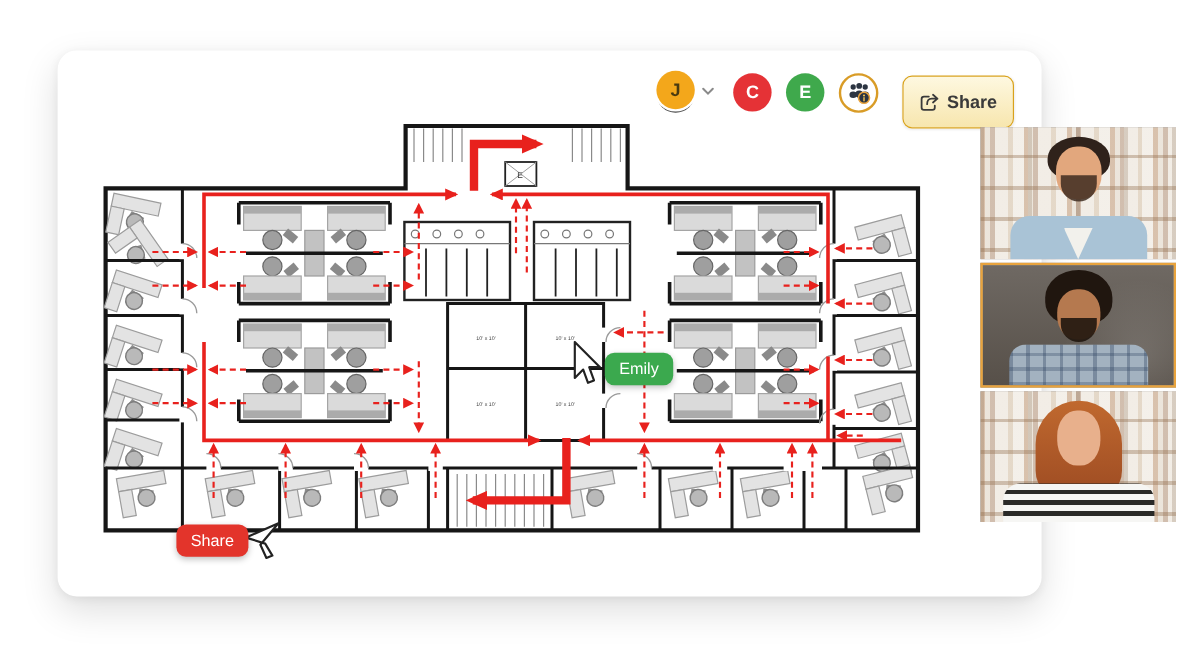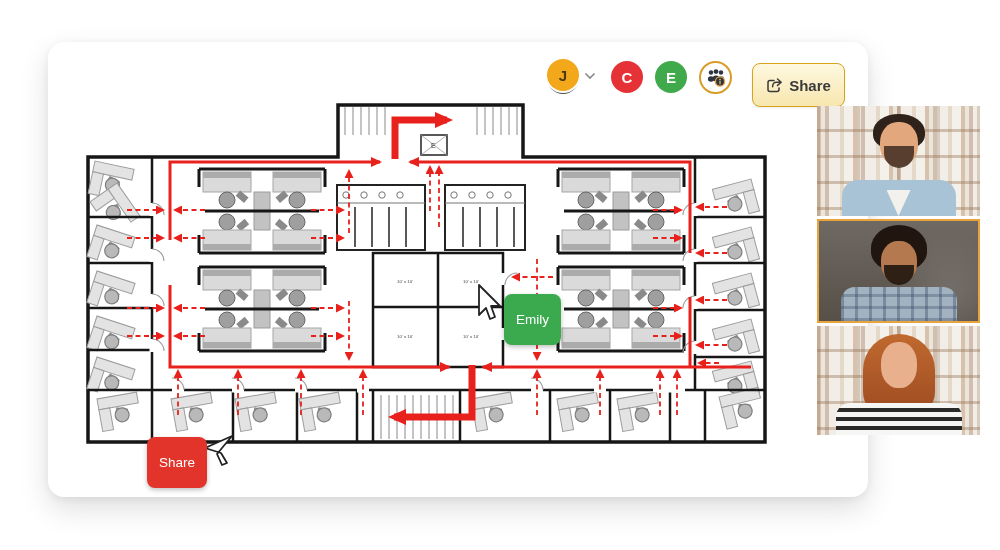--- a/index.html
+++ b/index.html
@@ -16,21 +16,21 @@
   #avatar-chevron{left:584px;top:70px;width:12px;height:12px;}
   #avatar-c{left:611px;top:61px;background:#E53236;}
   #avatar-e{left:655px;top:61px;background:#3FA94C;}
   #people-icon{left:699px;top:61px;width:33px;height:33px;border-radius:50%;background:#fff;
     border:2.5px solid #D99C27;box-sizing:border-box;display:flex;align-items:center;justify-content:center;}
   #share-btn{left:752px;top:63px;width:93px;height:44px;border-radius:8px;
     background:linear-gradient(180deg,#FEF8E0,#F7E6AE);border:1.5px solid #D9A21B;box-sizing:border-box;
     display:flex;align-items:center;justify-content:center;gap:6px;box-shadow:0 1px 2px rgba(0,0,0,.08);}
   #share-btn span{font-size:15px;font-weight:600;color:#3a3a3a;}
   
-  .cursor-label{padding:18px 12px;border-radius:8px;color:#fff;font-size:13.5px;font-weight:500;
+  .cursor-label{padding:6px 12px;border-radius:8px;color:#fff;font-size:13.5px;font-weight:500;
     box-shadow:0 2px 5px rgba(0,0,0,.25);}
   #emily-label{left:504px;top:294px;background:#3BA94E;}
   #caleb-label{left:147px;top:437px;background:#E3342B;}
   
   .vtile{left:817px;width:163px;overflow:hidden;box-sizing:border-box;background:#888;}
   #vtile-1{top:106px;height:110px;}
   #vtile-2{top:219px;height:104px;border:2px solid #E8A33D;}
   #vtile-3{top:326px;height:109px;}
   .shelves{position:absolute;inset:0;background:
     repeating-linear-gradient(180deg,rgba(0,0,0,0) 0 23px,rgba(146,110,78,.38) 23px 26px),

